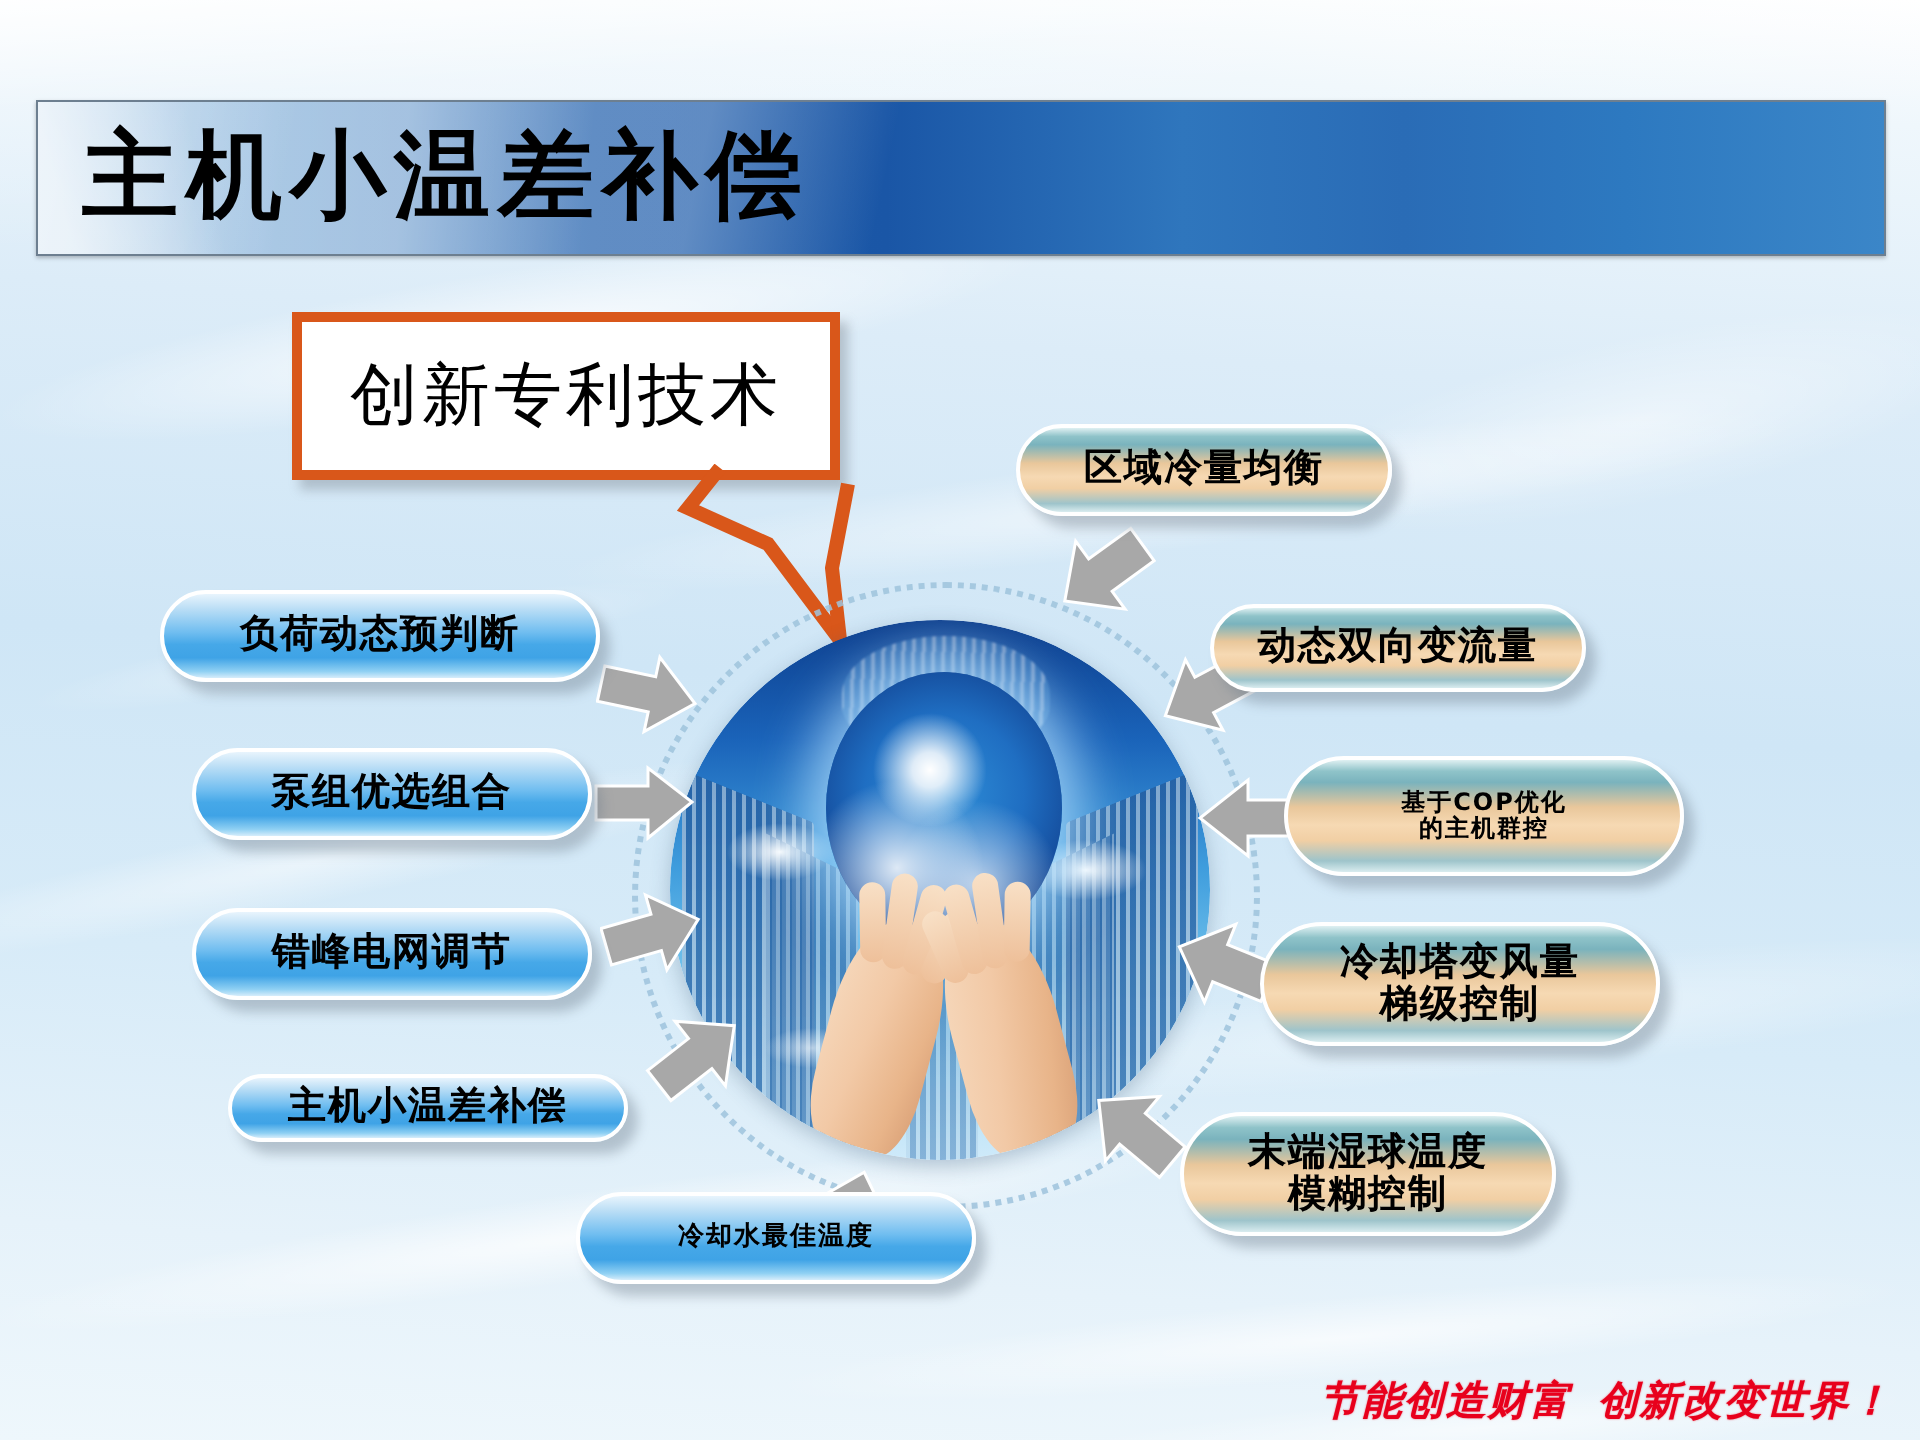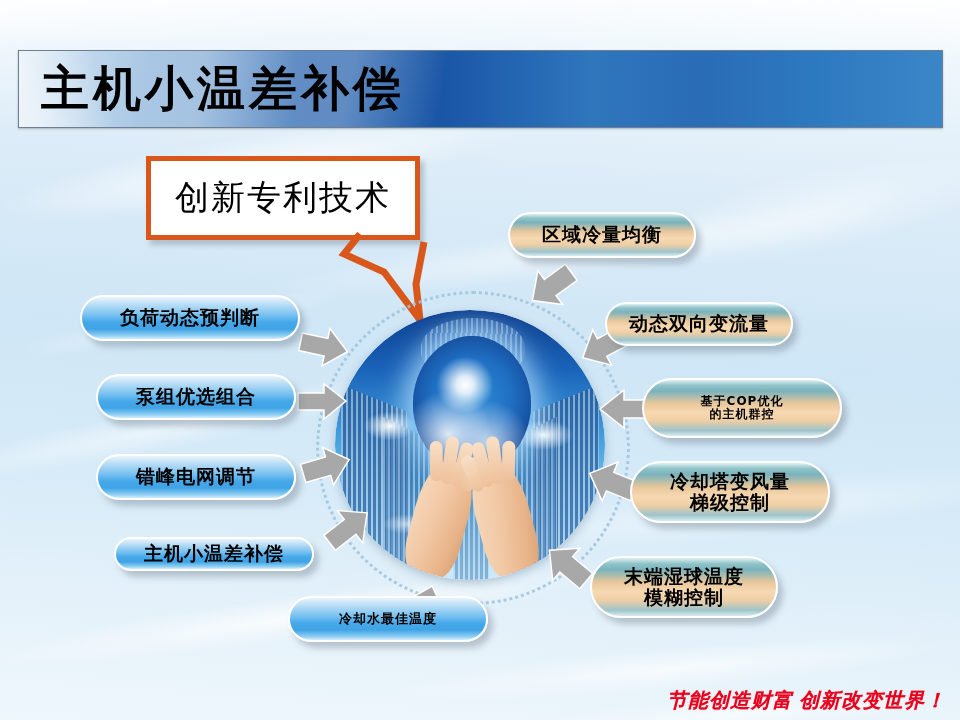--- a/index.html
+++ b/index.html
@@ -142,21 +142,21 @@
     position:absolute;left:316px;top:291px;width:308px;height:308px;border-radius:50%;
     border:3px dotted #9fc4dd;opacity:.85;
   }
 
   
   .arrow{position:absolute;pointer-events:none;}
 
   
   #slogan{
     position:absolute;right:14px;bottom:6px;
-    font-family:Liberation Serif, serif;
+    font-family:Liberation Mono, monospace;
     font-style:italic;font-weight:bold;font-size:20px;color:#e8001c;
     letter-spacing:1px;white-space:nowrap;
     text-shadow:0 0 1px rgba(232,0,28,.6);
   }
 </style>
 </head>
 <body>
 
 <div id="slide">
 

